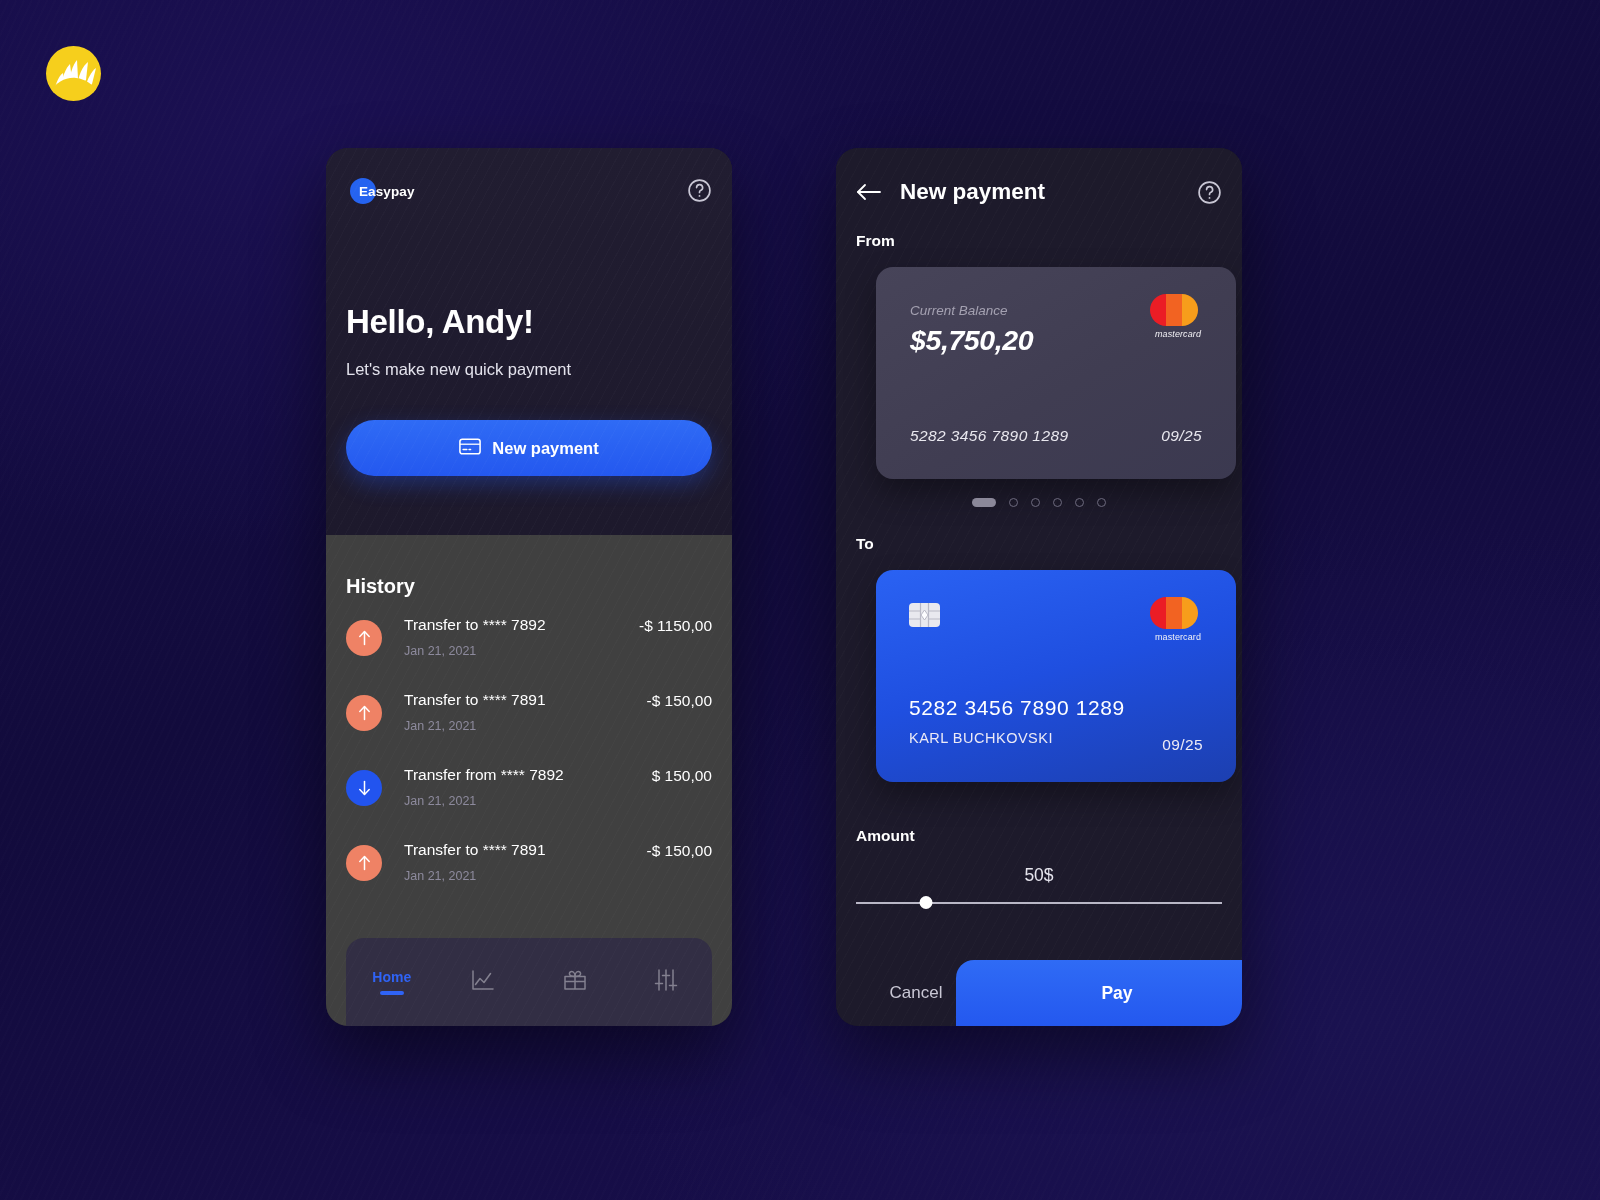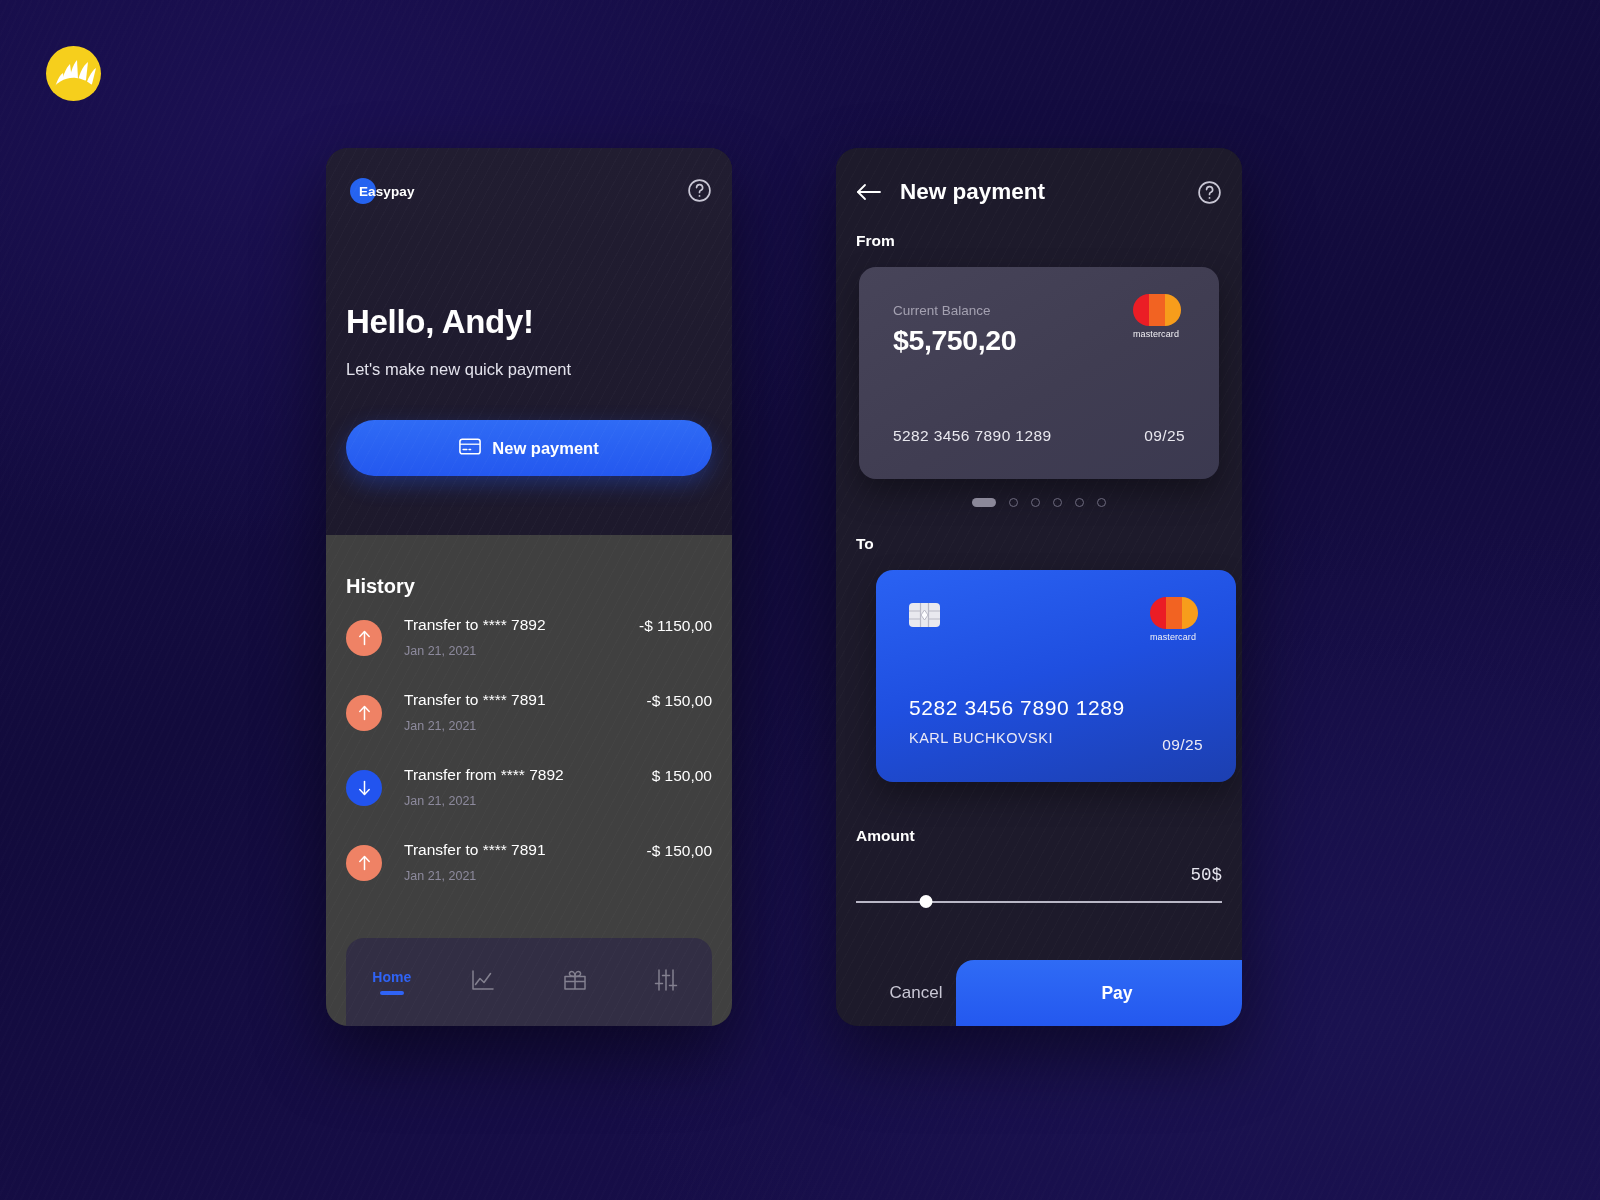--- a/index.html
+++ b/index.html
@@ -118,29 +118,30 @@
   .r-help { position:absolute; right:0; top:32px; width:25px; height:25px; cursor:pointer; }
   .r-help svg { width:25px; height:25px; }
 
   .lbl { position:relative; z-index:3; font-size:15.5px; font-weight:bold; color:#fff;margin-top:45px; }
 
   .card-rail { position:relative; z-index:3; margin-top:17px; height:212px; }
   .card {
     position:absolute; top:0; width:360px; height:212px; border-radius:17px; overflow:hidden;
   }
   .card-from {
-    left:3px; background:linear-gradient(150deg,#474459 0%, #403d52 55%, #3b3950 100%);
+    left:20px; background:linear-gradient(150deg,#474459 0%, #403d52 55%, #3b3950 100%);
     box-shadow:0 14px 30px rgba(0,0,0,.35);
+    font-style:italic;
   }
   .card-label { position:absolute; left:34px; top:36px; font-size:13.5px; color:#a4a1b1; }
   .card-balance { position:absolute; left:34px; top:57px; font-size:28.5px; font-weight:bold; color:#fff; letter-spacing:-.4px; }
   .card-num-f { position:absolute; left:34px; bottom:34px; font-size:15.5px; color:#e9e8ef; letter-spacing:.4px; }
   .card-exp-f { position:absolute; right:34px; bottom:34px; font-size:15.5px; color:#e9e8ef; letter-spacing:.4px; }
 
-  .mc { position:absolute; right:30px; top:27px; width:56px; text-align:left; }
+  .mc { position:absolute; right:30px; top:27px; width:56px; text-align:center; }
   .mc-marks { position:relative; height:32px; }
   .mc-red, .mc-org { position:absolute; top:0; width:32px; height:32px; border-radius:50%; }
   .mc-red { left:0; background:#eb1d25; }
   .mc-org { left:16px; background:#f79d1b; mix-blend-mode:normal; }
   .mc-overlap { position:absolute; left:16px; top:0; width:16px; height:32px; background:#f26322; border-radius:0; }
   .mc-word { font-size:9px; color:#f3f2f6; margin-top:3px; letter-spacing:.1px; }
 
   .dots { position:relative; z-index:3; display:flex; align-items:center; justify-content:center; gap:13px; margin-top:19px; }
   .dot { width:9px; height:9px; border-radius:50%; border:1px solid #6d6a7e; }
   .dot.active { width:24px; height:9px; border-radius:5px; background:#8b8899; border:none; }
@@ -151,21 +152,21 @@
     background:linear-gradient(165deg,#2a62f3 0%, #1f4fe0 48%, #1c3fb0 100%);
     box-shadow:0 14px 30px rgba(0,0,0,.32);
   }
   .chip { position:absolute; left:33px; top:33px; width:31px; height:24px; }
   .chip svg { width:31px; height:24px; }
   .to-num { position:absolute; left:33px; bottom:62px; font-size:21px; color:#fff; letter-spacing:.6px; }
   .to-name { position:absolute; left:33px; bottom:36px; font-size:14.5px; color:#eceaf6; letter-spacing:.5px; }
   .to-exp { position:absolute; right:33px; bottom:28px; font-size:15.5px; color:#eceaf6; letter-spacing:.4px; }
 
   .amount-wrap { position:relative; z-index:3; margin-top:30px; }
-  .amt-row { display:flex; align-items:baseline; justify-content:flex-end; margin-top:20px;font-family:Liberation Mono, monospace; }
+  .amt-row { display:flex; align-items:baseline; justify-content:center; margin-top:20px; }
   .amt-val { font-size:17.5px; color:#e6e5ee; }
   .amt-cur { font-size:17.5px; color:#e6e5ee; }
   .slider { position:relative; margin-top:10px; height:14px; }
   .slider-track { position:absolute; left:0; right:0; top:6px; height:1.5px; background:#b9b7c6; }
   .slider-thumb { position:absolute; top:0; width:13px; height:13px; border-radius:50%; background:#fff; transform:translateX(-50%); cursor:pointer; }
 
   .footer { position:absolute; left:0; bottom:0; width:100%; height:66px; z-index:4; }
   .cancel-btn {
     position:absolute; left:0; bottom:0; width:160px; height:66px;
     display:flex; align-items:center; justify-content:center;

